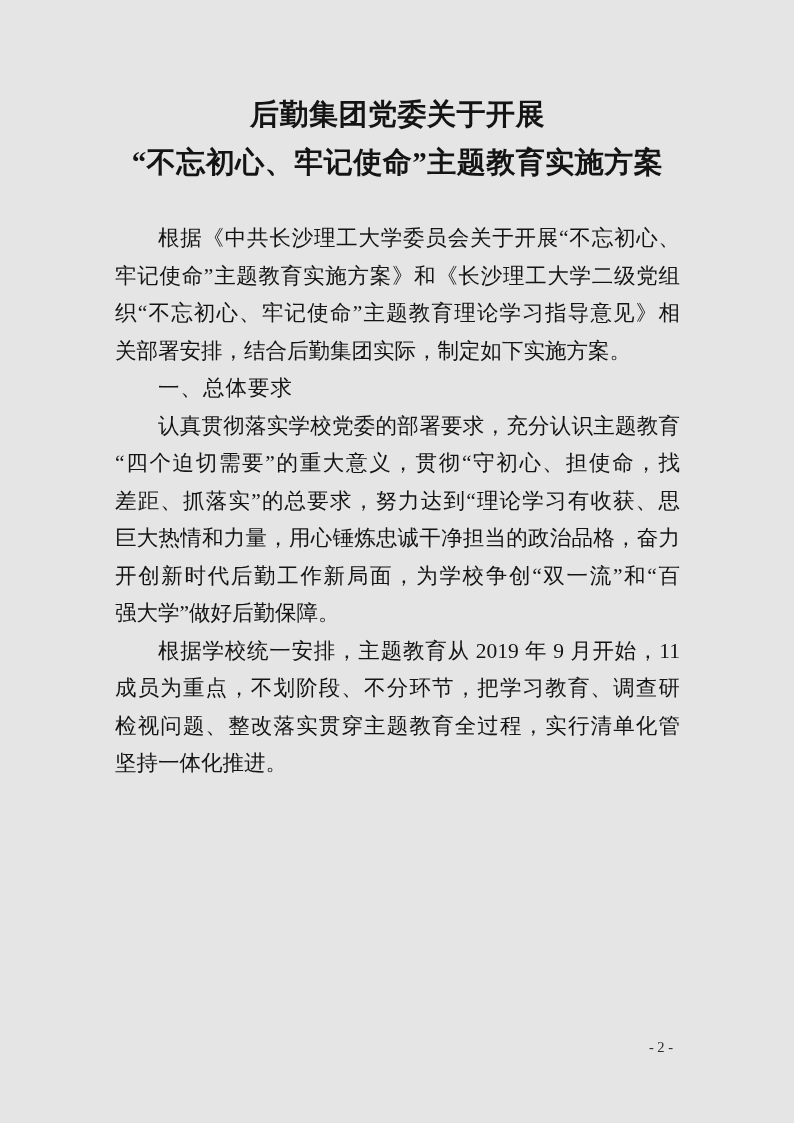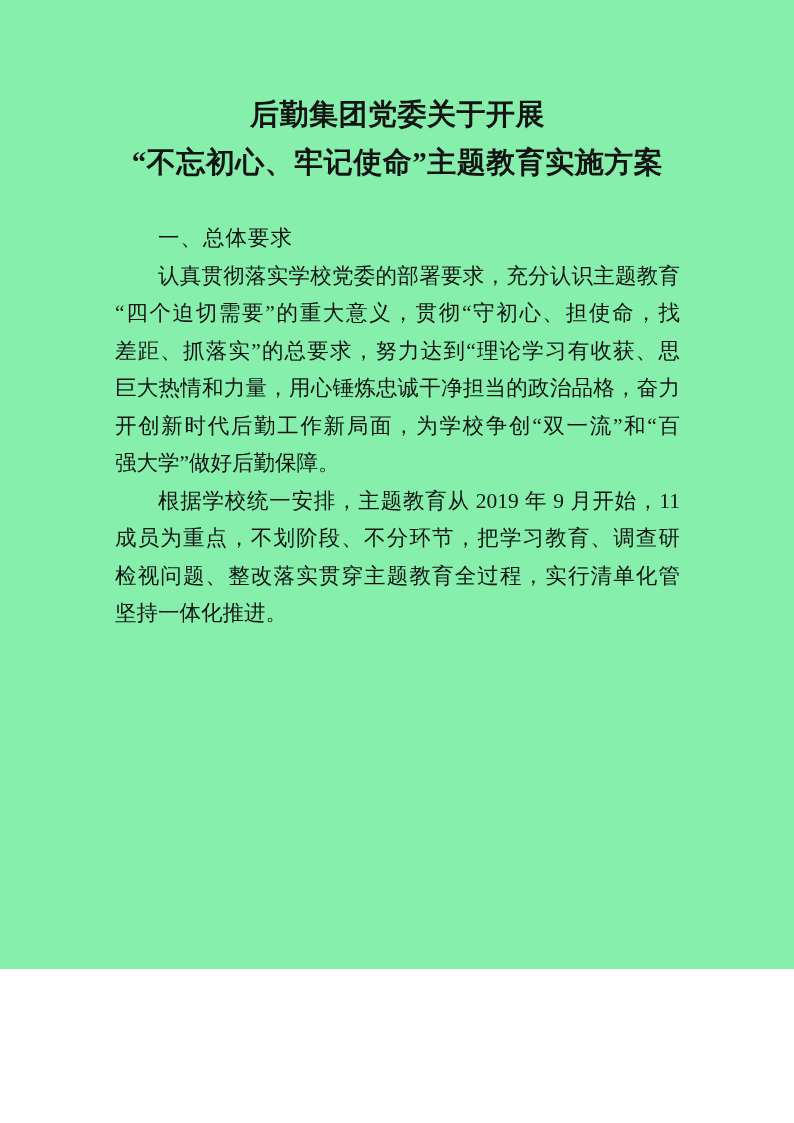--- a/index.html
+++ b/index.html
@@ -1,20 +1,20 @@
 <!DOCTYPE html>
 <html><head>
 <meta charset="utf-8">
 <style>
   html, body { margin: 0; padding: 0; background: #ffffff; }
   .page {
     position: relative;
     width: 794px;
-    height: 969px;
-    background: #86efac;
+    height: 1123px;
+    background: #e5e5e5;
     color: #141414;
     font-family: "Liberation Serif", "DejaVu Serif", serif;
     overflow: hidden;
   }
   .content {
     position: absolute;
     left: 115px;
     top: 0;
     width: 565px;
   }
@@ -61,20 +61,26 @@
 <div class="page">
   <div class="content">
 
     <h1 class="doc-title">
       <div>后勤集团党委关于开展</div>
       <div>“不忘初心、牢记使命”主题教育实施方案</div>
     </h1>
 
     <div class="doc-body">
 
+      <div class="para">
+        <div class="ln jl ind">根据《中共长沙理工大学委员会关于开展“不忘初心、</div>
+        <div class="ln jl">牢记使命”主题教育实施方案》和《长沙理工大学二级党组</div>
+        <div class="ln jl">织“不忘初心、牢记使命”主题教育理论学习指导意见》相</div>
+        <div class="ln">关部署安排，结合后勤集团实际，制定如下实施方案。</div>
+      </div>
 
       <div class="ln ind hd">一、总体要求</div>
 
       <div class="para">
         <div class="ln jl ind">认真贯彻落实学校党委的部署要求，充分认识主题教育</div>
         <div class="ln jl">“四个迫切需要”的重大意义，贯彻“守初心、担使命，找</div>
         <div class="ln jl">差距、抓落实”的总要求，努力达到“理论学习有收获、思</div>
         <div class="ln jl">巨大热情和力量，用心锤炼忠诚干净担当的政治品格，奋力</div>
         <div class="ln jl">开创新时代后勤工作新局面，为学校争创“双一流”和“百</div>
         <div class="ln">强大学”做好后勤保障。</div>

